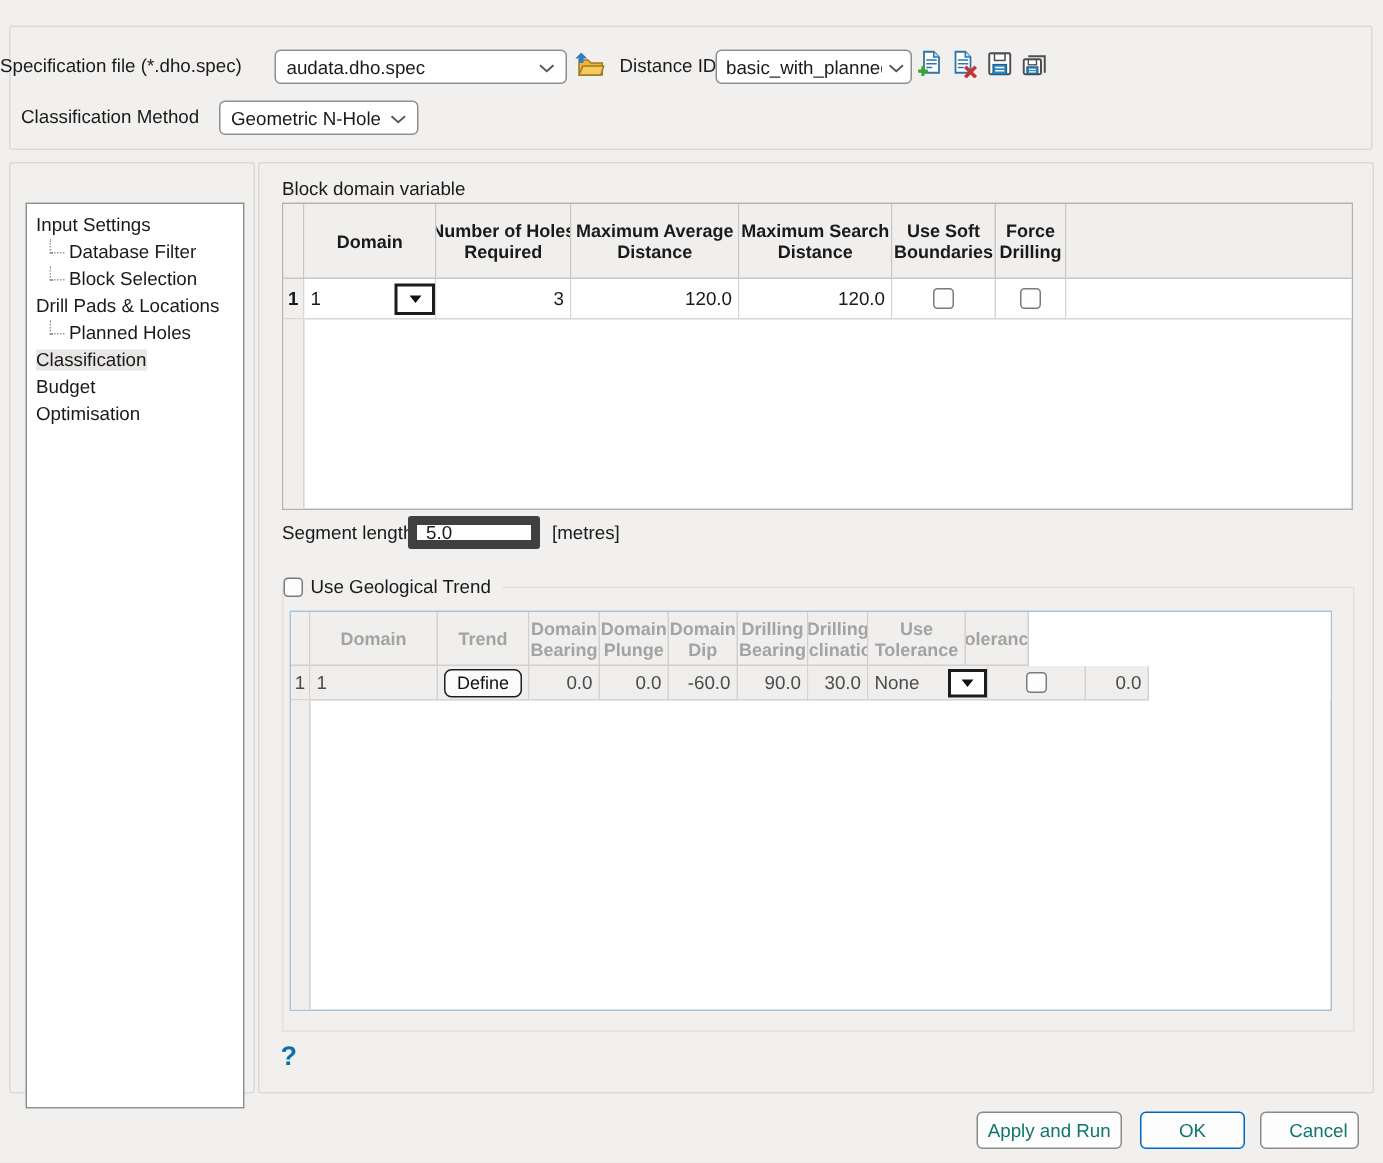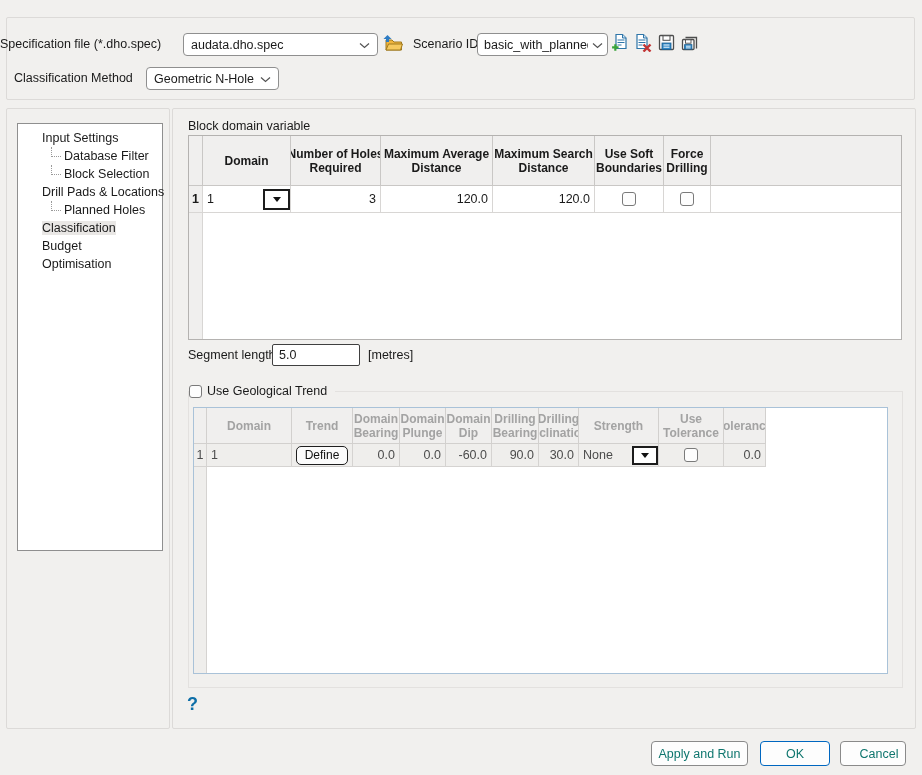--- a/index.html
+++ b/index.html
@@ -16,35 +16,35 @@
 
   
   .combo {
     background: #fff; border: 1px solid #8f8f8f; border-radius: 4px;
     display: flex; align-items: center; padding: 0 7px;
     white-space: nowrap; overflow: hidden; cursor: default;
   }
   .combo .combo-text { flex: 1; overflow: hidden; white-space: nowrap; }
   .combo .chev { margin-left: 4px; flex: none; }
   .txtinput {
-    background: #fff; border: 1px solid #404040; border-radius: 2px;
+    background: #fff; border: 6px solid #404040; border-radius: 2px;
     padding: 0 6px; font: 12.5px "Liberation Sans", sans-serif; color:#1a1a1a;
   }
   .toolbtn { background: transparent; border: none; display:flex; align-items:center; justify-content:center; cursor: default; }
   .pushbtn {
     background: #fdfdfd; border: 1px solid #8a8a8a; border-radius: 4px;
     display: flex; align-items: center; justify-content: center;
     font-size: 12.5px; color: #0f766e;
   }
   .pushbtn.default { border: 1px solid #0067c0; }
 
   
   #tree {
-    left: 17px; top: 123px; width: 146px; height: 428px;
-    background: #fff; border: 1px solid #8f8f8f; padding: 5px 0 0 24px;
+    left: 17px; top: 135px; width: 146px; height: 604px;
+    background: #fff; border: 1px solid #8f8f8f; padding: 5px 0 0 6px;
   }
   .tree-item { height: 18px; line-height: 18px; white-space: nowrap; cursor: default; }
   .tree-item.child { padding-left: 9px; }
   .tree-dots {
     display: inline-block; width: 10px; height: 10px; margin-right: 3px;
     border-left: 1px dotted #9a9a9a; border-bottom: 1px dotted #9a9a9a;
     vertical-align: 3px;
   }
   .tree-label.selected { background: #e9e7e5; }
 
@@ -141,21 +141,21 @@
   <div class="abs toolbtn" style="left:382px; top:35px; width:21px; height:19px;">
     <span>
       <svg width="20" height="17" viewBox="0 0 20 17">
         <path d="M3 5 L9 5 L11 7 L18.5 7 L18.5 15 L3 15 Z" fill="#f0b53e" stroke="#a07a1e" stroke-width="1"></path>
         <path d="M3 15 L5.5 9 L19.5 9 L17.5 15 Z" fill="#f6c95e" stroke="#a07a1e" stroke-width="1"></path>
         <polygon points="4.5,0 8.5,4 6,4 6,7 3,7 3,4 0.5,4" fill="#2e7cc3"></polygon>
       </svg>
     </span>
   </div>
 
-  <div class="abs" style="left:413px; top:37px;">Scenario ID</div>
+  <div class="abs" style="left:413px; top:37px;">Distance ID</div>
 
   <div class="abs combo" style="left:477px; top:33px; width:131px; height:23px; padding:0 4px 0 6px;">
     <span class="combo-text">basic_with_plannedh</span>
     <span class="chev">
       <svg width="11" height="7">
           <polyline points="1,1.5 5.5,5.5 10,1.5" fill="none" stroke="#555" stroke-width="1.2"></polyline>
         </svg>
     </span>
   </div>
 
@@ -336,23 +336,20 @@
         <span>Domain</span>
         <span>Dip</span>
       </div>
       <div class="ghcell g6">
         <span>Drilling</span>
         <span>Bearing</span>
       </div>
       <div class="ghcell g7">
         <span>Drilling</span>
         <span>Inclination</span>
-      </div>
-      <div class="ghcell g8">
-        <span>Strength</span>
       </div>
       <div class="ghcell g9">
         <span>Use</span>
         <span>Tolerance</span>
       </div>
       <div class="ghcell g10">
         <span>Tolerance</span>
       </div>
       <div class="gfill"></div>
     </div>

